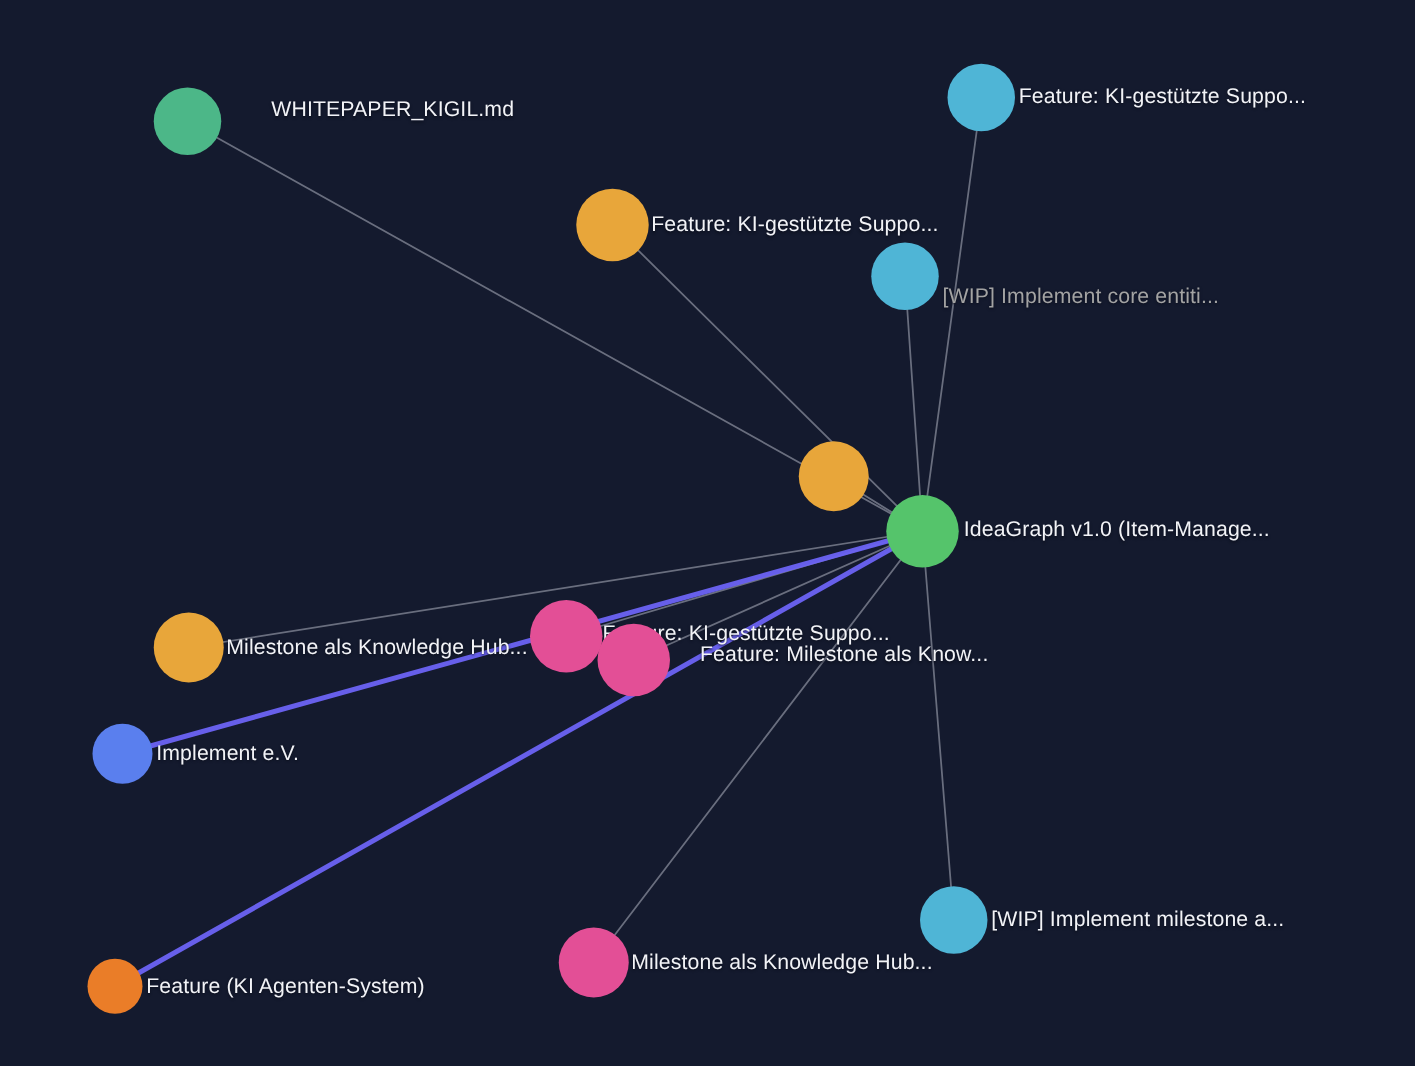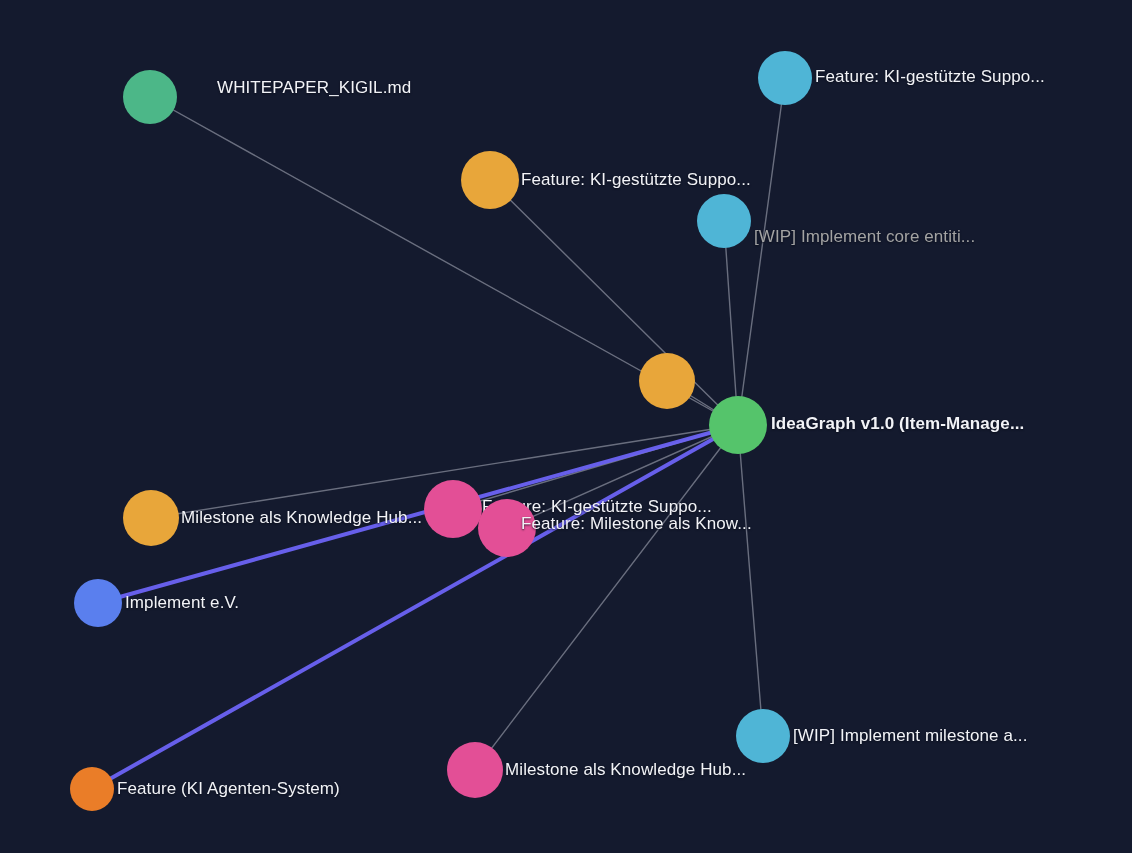--- a/index.html
+++ b/index.html
@@ -64,27 +64,27 @@
       <div class="graph-node" style="left: 150px; top: 97px; width: 54px; height: 54px; background: rgb(76, 183, 136);"></div>
       <div class="node-label" style="left: 181px; top: 88px; color: rgb(242, 243, 247); margin-left: 36px;">WHITEPAPER_KIGIL.md</div>
       <div class="graph-node" style="left: 785px; top: 78px; width: 54px; height: 54px; background: rgb(79, 181, 214);"></div>
       <div class="node-label" style="left: 815px; top: 77px; color: rgb(242, 243, 247);">Feature: KI-gestützte Suppo...</div>
       <div class="graph-node" style="left: 490px; top: 180px; width: 58px; height: 58px; background: rgb(232, 166, 58);"></div>
       <div class="node-label" style="left: 521px; top: 180px; color: rgb(242, 243, 247);">Feature: KI-gestützte Suppo...</div>
       <div class="graph-node" style="left: 724px; top: 221px; width: 54px; height: 54px; background: rgb(79, 181, 214);"></div>
       <div class="node-label" style="left: 754px; top: 237px; color: #a3a3a3;">[WIP] Implement core entiti...</div>
       <div class="graph-node" style="left: 667px; top: 381px; width: 56px; height: 56px; background: rgb(232, 166, 58);"></div>
       <div class="graph-node" style="left: 738px; top: 425px; width: 58px; height: 58px; background: rgb(85, 196, 107);"></div>
-      <div class="node-label" style="left: 771px; top: 424px; color: rgb(242, 243, 247); font-weight: bold;">IdeaGraph v1.0 (Item-Manage...</div>
+      <div class="node-label" style="left: 771px; top: 424px; color: rgb(242, 243, 247);">IdeaGraph v1.0 (Item-Manage...</div>
       <div class="graph-node" style="left: 151px; top: 518px; width: 56px; height: 56px; background: rgb(232, 166, 58);"></div>
       <div class="node-label" style="left: 181px; top: 518px; color: rgb(242, 243, 247);">Milestone als Knowledge Hub...</div>
       <div class="graph-node" style="left: 453px; top: 509px; width: 58px; height: 58px; background: rgb(227, 79, 150);"></div>
       <div class="node-label" style="left: 482px; top: 507px; color: rgb(242, 243, 247);">Feature: KI-gestützte Suppo...</div>
       <div class="graph-node" style="left: 507px; top: 528px; width: 58px; height: 58px; background: rgb(227, 79, 150);"></div>
-      <div class="node-label" style="left: 521px; top: 524px; color: rgb(242, 243, 247);">Feature: Milestone als Know...</div>
+      <div class="node-label" style="left: 560px; top: 524px; color: rgb(242, 243, 247);">Feature: Milestone als Know...</div>
       <div class="graph-node" style="left: 98px; top: 603px; width: 48px; height: 48px; background: rgb(90, 127, 238);"></div>
       <div class="node-label" style="left: 125px; top: 603px; color: rgb(242, 243, 247);">Implement e.V.</div>
       <div class="graph-node" style="left: 763px; top: 736px; width: 54px; height: 54px; background: rgb(79, 181, 214);"></div>
       <div class="node-label" style="left: 793px; top: 736px; color: rgb(242, 243, 247); text-align: right;">[WIP] Implement milestone a...</div>
       <div class="graph-node" style="left: 475px; top: 770px; width: 56px; height: 56px; background: rgb(227, 79, 150);"></div>
       <div class="node-label" style="left: 505px; top: 770px; color: rgb(242, 243, 247);">Milestone als Knowledge Hub...</div>
       <div class="graph-node" style="left: 92px; top: 789px; width: 44px; height: 44px; background: rgb(234, 125, 40);"></div>
       <div class="node-label" style="left: 117px; top: 789px; color: rgb(242, 243, 247);">Feature (KI Agenten-System)</div>
     </div>
 </div>

